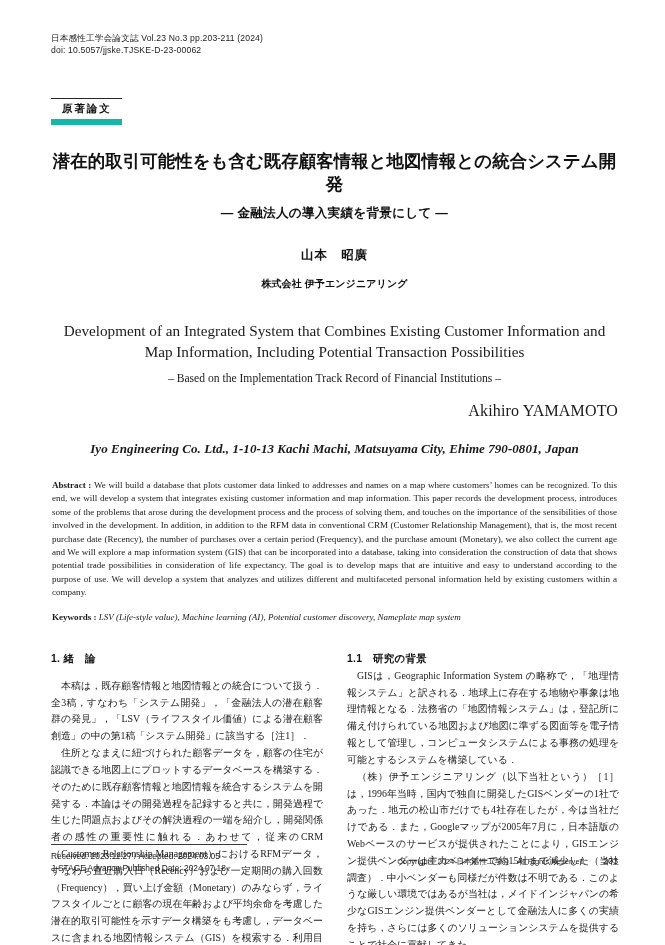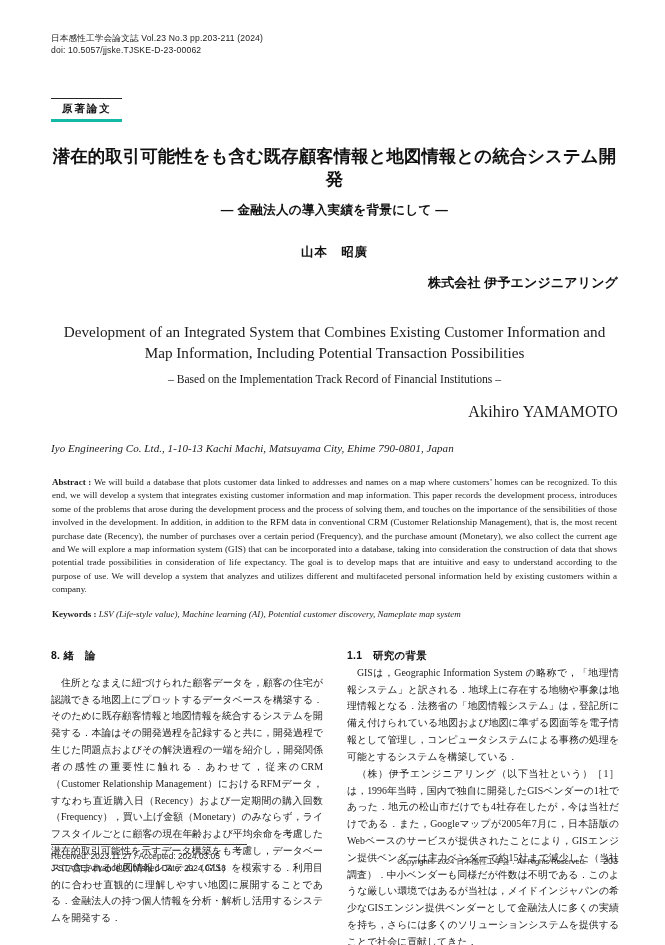--- a/index.html
+++ b/index.html
@@ -40,29 +40,29 @@
     margin-top: 42px;
   }
   .article-type {
     display: inline-block;
     font-family: "Liberation Sans", "DejaVu Sans", sans-serif;
     font-size: 10.5px;
     font-weight: 700;
     letter-spacing: 0.18em;
     padding: 3px 10px 3px 11px;
     border-top: 1px solid #262626;
-    border-bottom: 3px solid #14b8a6;
+    border-bottom: 6px solid #14b8a6;
     color: #111;
   }
 
   
   .ja-title {
     margin-top: 25px;
     text-align: center;
-    font-family: Liberation Mono, monospace;
+    font-family: Liberation Serif, serif;
     font-size: 17.4px;
     font-weight: 700;
     letter-spacing: 0.005em;
     color: #111;
     line-height: 1.3;
   }
   .ja-subtitle {
     margin-top: 9px;
     text-align: center;
     font-family: "Liberation Sans", "DejaVu Sans", sans-serif;
@@ -77,23 +77,23 @@
     margin-top: 25px;
     text-align: center;
     font-family: "Liberation Sans", "DejaVu Sans", sans-serif;
     font-size: 12.4px;
     font-weight: 700;
     letter-spacing: 0.08em;
     color: #111;
   }
   .ja-affil {
     margin-top: 13px;
-    text-align: right;
-    font-family: "Liberation Sans", "DejaVu Sans", sans-serif;
-    font-size: 13px;
+    text-align: center;
+    font-family: "Liberation Sans", "DejaVu Sans", sans-serif;
+    font-size: 10px;
     font-weight: 700;
     letter-spacing: 0.01em;
     color: #111;
   }
 
   
   .en-title {
     margin-top: 29px;
     text-align: center;
     font-size: 15.2px;
@@ -109,25 +109,26 @@
   }
   .en-author {
     margin-top: 17px;
     text-align: right;
     font-size: 16px;
     letter-spacing: 0.01em;
     color: #1a1a1a;
   }
   .en-affil {
     margin-top: 21px;
-    text-align: left;
-    font-size: 11px;
+    text-align: center;
+    font-size: 13px;
     font-style: italic;
     letter-spacing: 0.005em;
     color: #1a1a1a;
+    font-weight: bold;
   }
 
   
   .abstract {
     margin-top: 22px;
     font-size: 9.05px;
     line-height: 1.485;
     text-align: justify;
     text-justify: inter-word;
     color: #1a1a1a;
@@ -245,21 +246,22 @@
     <span>We will build a database that plots customer data linked to addresses and names on a map where customers’ homes can be recognized. To this end, we will develop a system that integrates existing customer information and map information. This paper records the development process, introduces some of the problems that arose during the development process and the process of solving them, and touches on the importance of the sensibilities of those involved in the development. In addition, in addition to the RFM data in conventional CRM (Customer Relationship Management), that is, the most recent purchase date (Recency), the number of purchases over a certain period (Frequency), and the purchase amount (Monetary), we also collect the current age and We will explore a map information system (GIS) that can be incorporated into a database, taking into consideration the construction of data that shows potential trade possibilities in consideration of life expectancy. The goal is to develop maps that are intuitive and easy to understand according to the purpose of use. We will develop a system that analyzes and utilizes different and multifaceted personal information held by existing customers within a company.</span>
   </div>
 
   <div class="keywords">
     <span class="lbl">Keywords :</span>
     <span class="kw">LSV (Life-style value), Machine learning (AI), Potential customer discovery, Nameplate map system</span>
   </div>
 
   <div class="columns">
     <div class="col">
-      <div class="sec-head">8.  緒　論</div>
+      <div class="sec-head">1.  緒　論</div>
+      <p class="para">本稿は，既存顧客情報と地図情報との統合について扱う．全3稿，すなわち「システム開発」，「金融法人の潜在顧客群の発見」，「LSV（ライフスタイル価値）による潜在顧客創造」の中の第1稿「システム開発」に該当する［注1］．</p>
       <p class="para">住所となまえに紐づけられた顧客データを，顧客の住宅が認識できる地図上にプロットするデータベースを構築する．そのために既存顧客情報と地図情報を統合するシステムを開発する．本論はその開発過程を記録すると共に，開発過程で生じた問題点およびその解決過程の一端を紹介し，開発関係者の感性の重要性に触れる．あわせて，従来のCRM（Customer Relationship Management）におけるRFMデータ，すなわち直近購入日（Recency）および一定期間の購入回数（Frequency），買い上げ金額（Monetary）のみならず，ライフスタイルごとに顧客の現在年齢および平均余命を考慮した潜在的取引可能性を示すデータ構築をも考慮し，データベースに含まれる地図情報システム（GIS）を模索する．利用目的に合わせ直観的に理解しやすい地図に展開することである．金融法人の持つ個人情報を分析・解析し活用するシステムを開発する．</p>
     </div>
     <div class="col">
       <div class="sec-head sub">1.1　研究の背景</div>
       <p class="para">GISは，Geographic Information System の略称で，「地理情報システム」と訳される．地球上に存在する地物や事象は地理情報となる．法務省の「地図情報システム」は，登記所に備え付けられている地図および地図に準ずる図面等を電子情報として管理し，コンピュータシステムによる事務の処理を可能とするシステムを構築している．</p>
       <p class="para">（株）伊予エンジニアリング（以下当社という）［1］は，1996年当時，国内で独自に開発したGISベンダーの1社であった．地元の松山市だけでも4社存在したが，今は当社だけである．また，Googleマップが2005年7月に，日本語版のWebベースのサービスが提供されたことにより，GISエンジン提供ベンダーは主力ベンダーで約15社まで減少した（当社調査）．中小ベンダーも同様だが件数は不明である．このような厳しい環境ではあるが当社は，メイドインジャパンの希少なGISエンジン提供ベンダーとして金融法人に多くの実績を持ち，さらには多くのソリューションシステムを提供することで社会に貢献してきた．</p>
       <p class="para">GISの歴史は古く，柴崎亮介（東京大学）によれば，「GISの草分けは1950（昭和25）年代のワシントン大学にさかのぼることができる」と指摘する［2］.</p>
     </div>
   </div>
 

